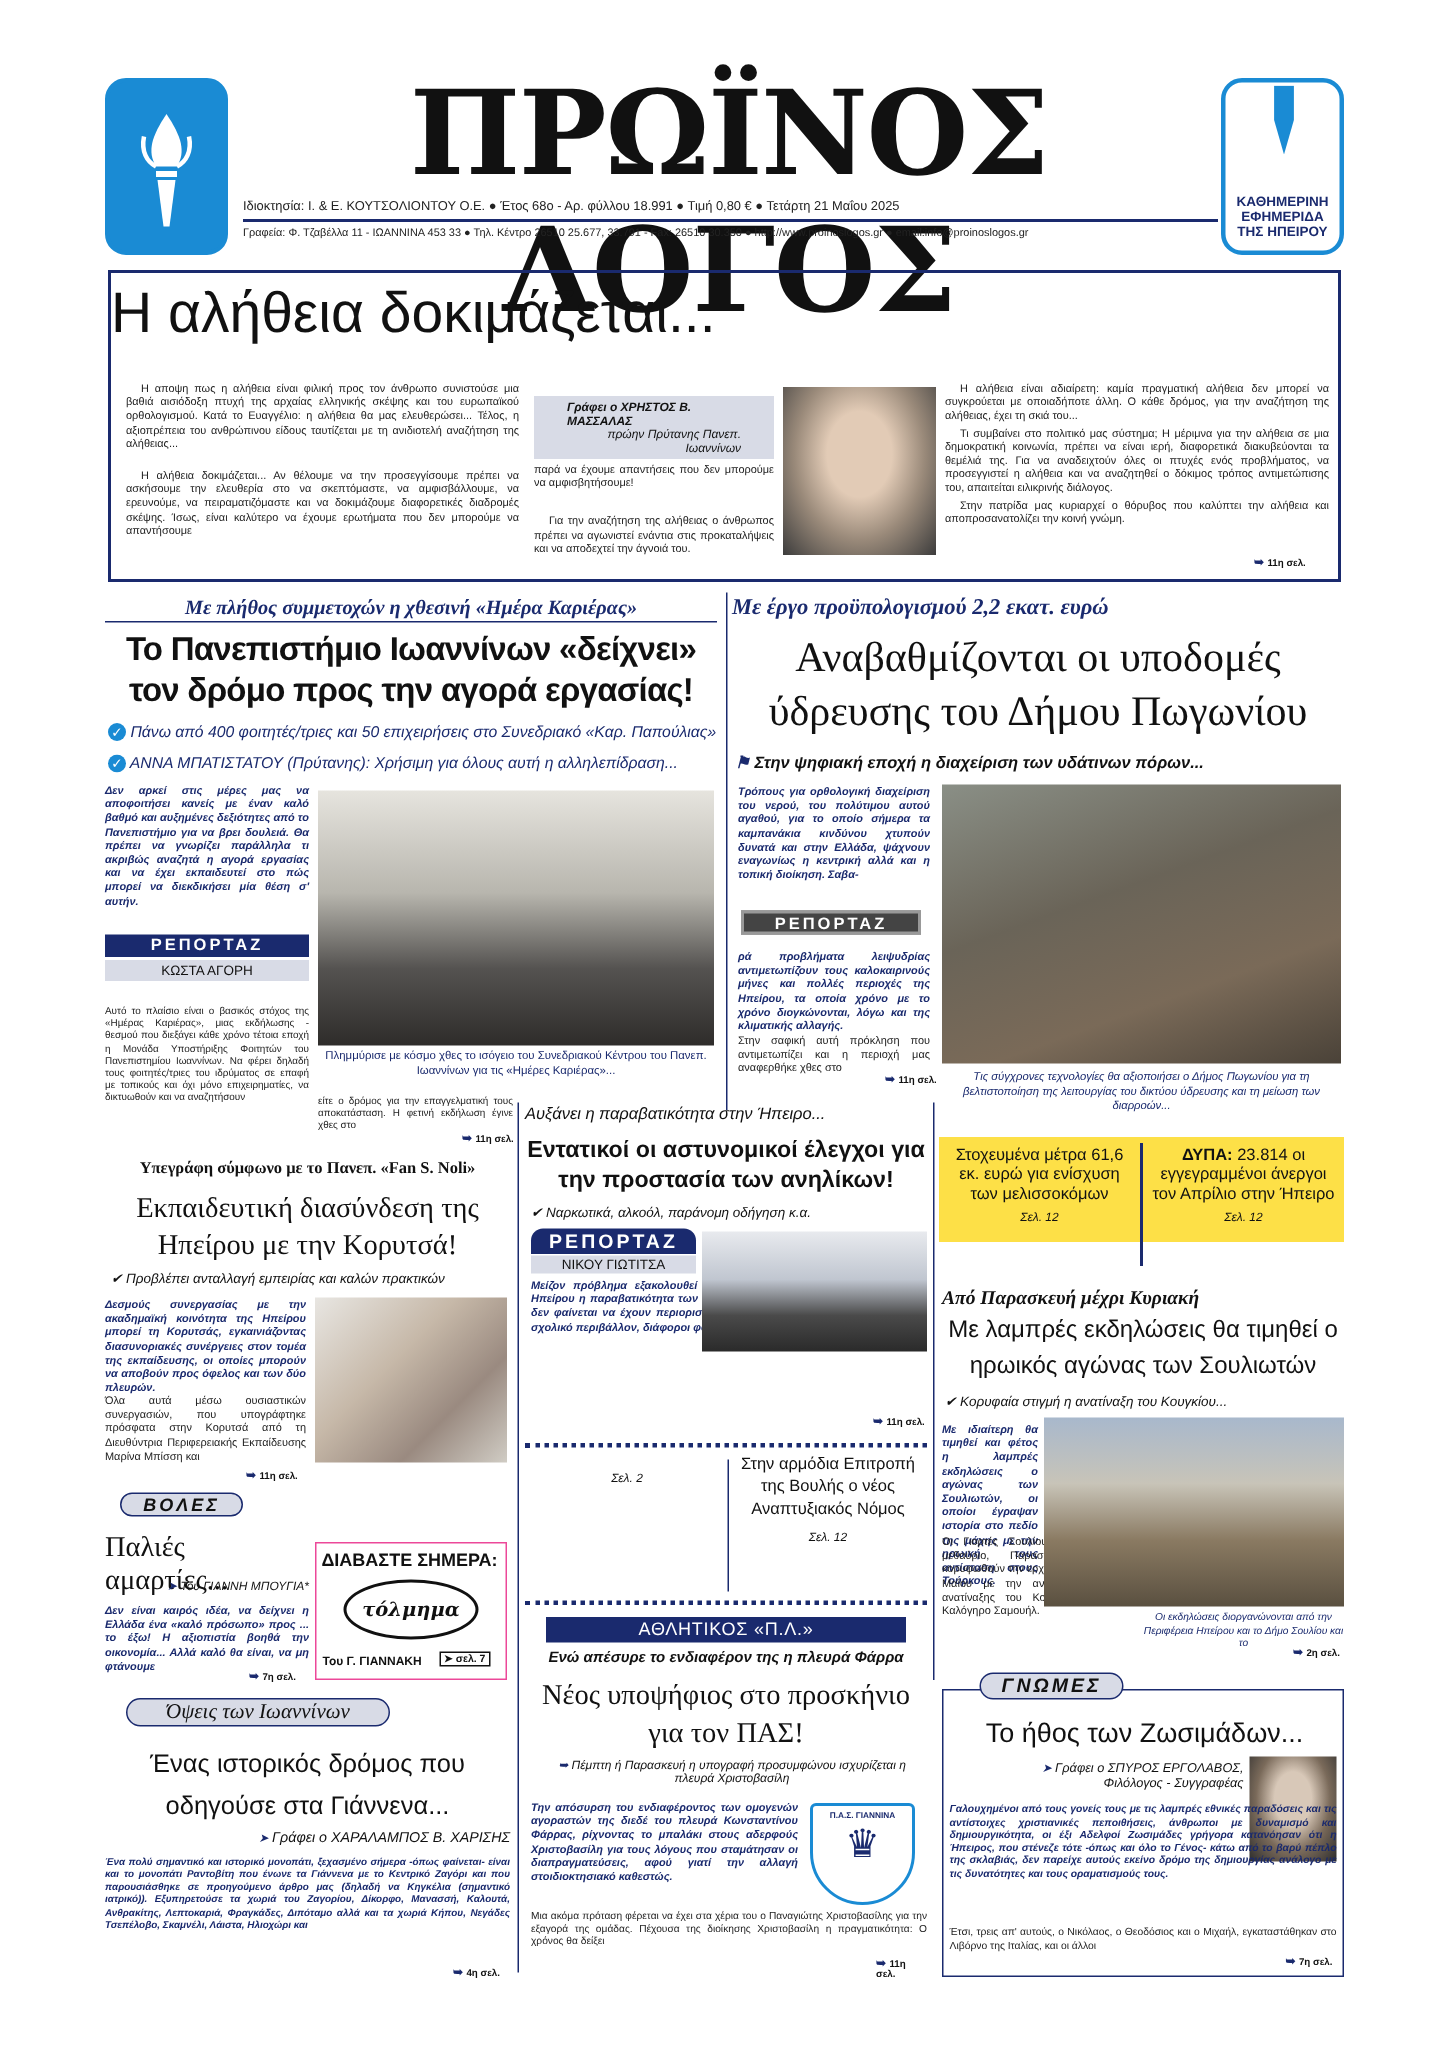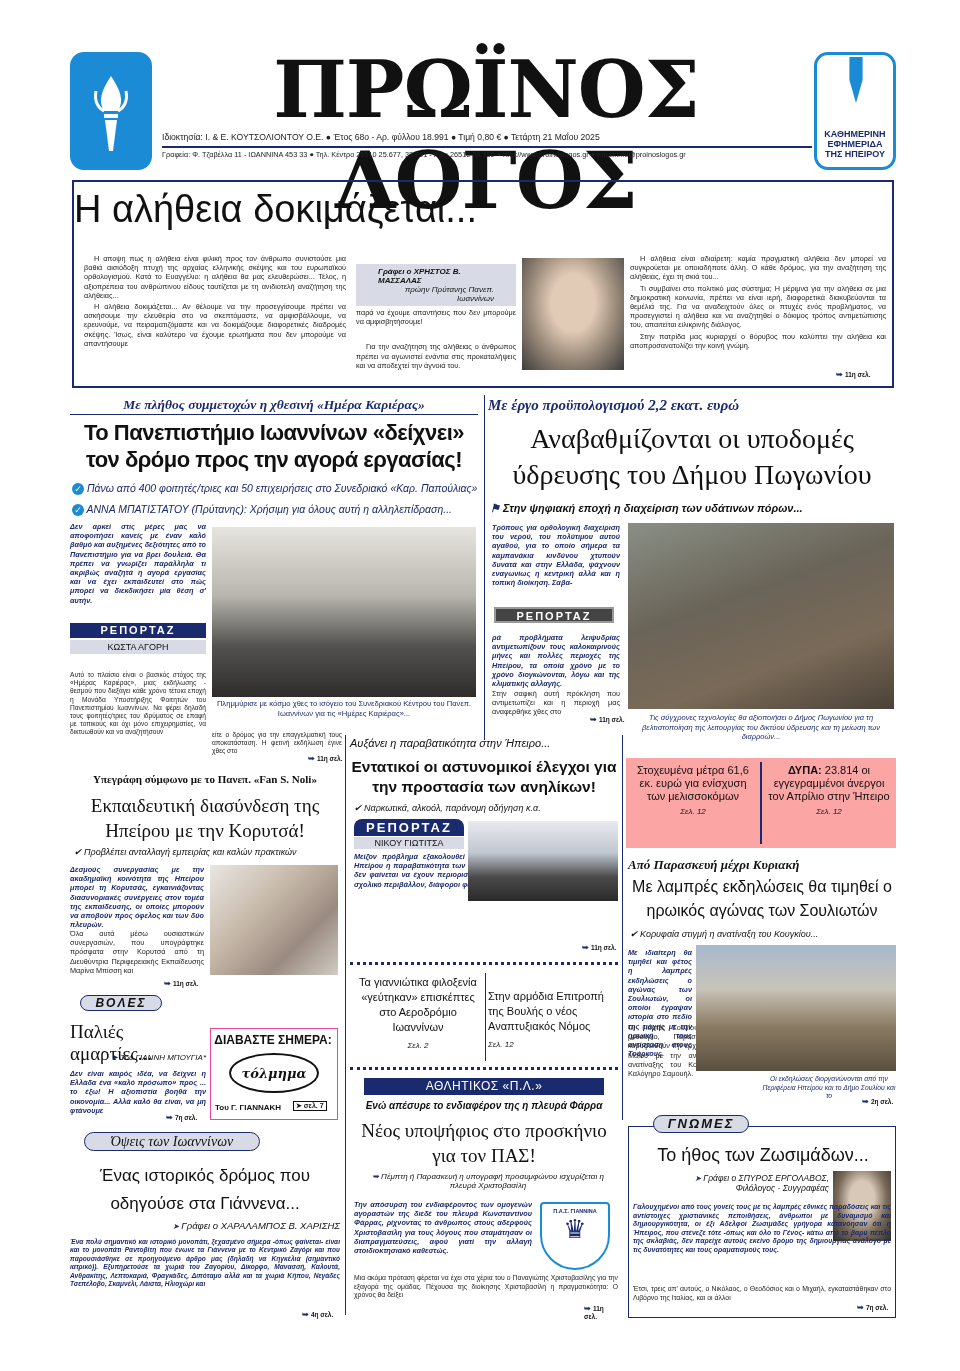--- a/index.html
+++ b/index.html
@@ -37,21 +37,21 @@
   </div>
   <div class="abs" style="left:92px;top:80px;width:650px;font-size:8.6px;color:#222;white-space:nowrap;overflow:hidden">Ιδιοκτησία: Ι. &amp; Ε. ΚΟΥΤΣΟΛΙΟΝΤΟΥ Ο.Ε. ● Έτος 68ο - Αρ. φύλλου 18.991 ● Τιμή 0,80 € ● Τετάρτη 21 Μαΐου 2025</div>
   <div class="abs" style="left:92px;top:94px;width:650px;height:2px;background:#1a2a6e"></div>
   <div class="abs" style="left:92px;top:98px;width:650px;font-size:7.3px;color:#222;white-space:nowrap;overflow:hidden">Γραφεία: Φ. Τζαβέλλα 11 - ΙΩΑΝΝΙΝΑ 453 33 ● Τηλ. Κέντρο 26510 25.677, 33.791 - Fax: 26510 30.350 ● http://www.proinoslogos.gr ● email:info@proinoslogos.gr</div>
 </div>
 
 <div class="abs box" style="left:72px;top:180px;width:822px;height:208px;border-width:2px">
   <div class="abs" style="left:0;top:6px;width:818px;text-align:left;font-size:38px;color:#111">Η αλήθεια δοκιμάζεται...</div>
   <div class="abs body-text normal" style="left:10px;top:72px;width:262px">
     <p style="text-indent:10px">Η αποψη πως η αλήθεια είναι φιλική προς τον άνθρωπο συνιστούσε μια βαθιά αισιόδοξη πτυχή της αρχαίας ελληνικής σκέψης και του ευρωπαϊκού ορθολογισμού. Κατά το Ευαγγέλιο: η αλήθεια θα μας ελευθερώσει... Τέλος, η αξιοπρέπεια του ανθρώπινου είδους ταυτίζεται με τη ανιδιοτελή αναζήτηση της αλήθειας...</p>
-    <p style="text-indent:10px;margin-top:2px">Η αλήθεια δοκιμάζεται... Αν θέλουμε να την προσεγγίσουμε πρέπει να ασκήσουμε την ελευθερία στο να σκεπτόμαστε, να αμφισβάλλουμε, να ερευνούμε, να πειραματιζόμαστε και να δοκιμάζουμε διαφορετικές διαδρομές σκέψης. Ίσως, είναι καλύτερο να έχουμε ερωτήματα που δεν μπορούμε να απαντήσουμε</p>
+    <p style="text-indent:10px;margin-top:12px">Η αλήθεια δοκιμάζεται... Αν θέλουμε να την προσεγγίσουμε πρέπει να ασκήσουμε την ελευθερία στο να σκεπτόμαστε, να αμφισβάλλουμε, να ερευνούμε, να πειραματιζόμαστε και να δοκιμάζουμε διαφορετικές διαδρομές σκέψης. Ίσως, είναι καλύτερο να έχουμε ερωτήματα που δεν μπορούμε να απαντήσουμε</p>
   </div>
   <div class="abs" style="left:282px;top:82px;width:160px;background:#d8dbe6;padding:3px 22px">
     <div style="font-size:8px;font-weight:bold;font-style:italic;color:#111">Γράφει ο ΧΡΗΣΤΟΣ Β. ΜΑΣΣΑΛΑΣ</div>
     <div style="font-size:8px;font-style:italic;color:#111;text-align:right">πρώην Πρύτανης Πανεπ. Ιωαννίνων</div>
   </div>
   <div class="abs body-text normal" style="left:282px;top:126px;width:160px">
     <p>παρά να έχουμε απαντήσεις που δεν μπορούμε να αμφισβητήσουμε!</p>
     <p style="text-indent:10px;margin-top:16px">Για την αναζήτηση της αλήθειας ο άνθρωπος πρέπει να αγωνιστεί ενάντια στις προκαταλήψεις και να αποδεχτεί την άγνοιά του.</p>
   </div>
   <div class="abs photo" style="left:448px;top:76px;width:102px;height:112px;background:radial-gradient(ellipse at 50% 40%,#e2cbb6 30%,#9a8a7a 60%,#3c3c3c)"></div>
@@ -93,21 +93,21 @@
   </div>
   <div class="abs body-text" style="left:4px;top:128px;width:128px;color:#1a2a6e">Τρόπους για ορθολογική διαχείριση του νερού, του πολύτιμου αυτού αγαθού, για το οποίο σήμερα τα καμπανάκια κινδύνου χτυπούν δυνατά και στην Ελλάδα, ψάχνουν εναγωνίως η κεντρική αλλά και η τοπική διοίκηση. Σαβα-</div>
   <div class="abs" style="left:6px;top:212px;width:120px;height:16px;font-size:11px;line-height:14px;font-weight:bold;color:#fff;background:#444;border:2px solid #999;text-align:center;letter-spacing:2px">ΡΕΠΟΡΤΑΖ</div>
   <div class="abs body-text" style="left:4px;top:238px;width:128px;color:#1a2a6e">ρά προβλήματα λειψυδρίας αντιμετωπίζουν τους καλοκαιρινούς μήνες και πολλές περιοχές της Ηπείρου, τα οποία χρόνο με το χρόνο διογκώνονται, λόγω και της κλιματικής αλλαγής.</div>
   <div class="abs body-text normal" style="left:4px;top:294px;width:128px">Στην σαφική αυτή πρόκληση που αντιμετωπίζει και η περιοχή μας αναφερθήκε χθες στο</div>
   <div class="abs" style="left:102px;top:320px;font-size:6.5px;font-weight:bold"><span class="arrow">➥ </span><span>11η σελ.</span></div>
   <div class="abs photo" style="left:140px;top:128px;width:266px;height:186px;background:linear-gradient(160deg,#8a8f86 0%,#6a6458 40%,#7a6a58 70%,#4a4238 100%)"></div>
   <div class="abs" style="left:140px;top:318px;width:266px;font-size:7.5px;font-style:italic;text-align:center;color:#1a2a6e;line-height:9.5px">Τις σύγχρονες τεχνολογίες θα αξιοποιήσει ο Δήμος Πωγωνίου για τη βελτιστοποίηση της λειτουργίας του δικτύου ύδρευσης και τη μείωση των διαρροών...</div>
 </div>
 
-<div class="abs" style="left:626px;top:758px;width:270px;height:90px;background:#fca5a5">
+<div class="abs" style="left:626px;top:758px;width:270px;height:70px;background:#fde047">
   <div class="abs" style="left:4px;top:6px;width:126px;text-align:center;font-size:11px;line-height:13px;color:#111">
     <div>Στοχευμένα μέτρα 61,6 εκ. ευρώ για ενίσχυση των μελισσοκόμων</div>
     <div style="font-size:8px;font-style:italic;margin-top:2px">Σελ. 12</div>
   </div>
   <div class="abs" style="left:134px;top:4px;width:2px;height:82px;background:#1a2a6e"></div>
   <div class="abs" style="left:140px;top:6px;width:126px;text-align:center;font-size:11px;line-height:13px;color:#111">
     <div><b>ΔΥΠΑ:</b> <span>23.814 οι εγγεγραμμένοι άνεργοι τον Απρίλιο στην Ήπειρο</span></div>
     <div style="font-size:8px;font-style:italic;margin-top:2px">Σελ. 12</div>
   </div>
 </div>
@@ -139,25 +139,24 @@
   <div class="abs" style="left:2px;top:74px;width:266px;font-size:9px;font-style:italic;color:#111"><span>✔ </span><span>Κορυφαία στιγμή η ανατίναξη του Κουγκίου...</span></div>
   <div class="abs body-text" style="left:0;top:93px;width:64px;color:#1a2a6e">Με ιδιαίτερη θα τιμηθεί και φέτος η λαμπρές εκδηλώσεις ο αγώνας των Σουλιωτών, οι οποίοι έγραψαν ιστορία στο πεδίο της μάχης με την ηρωική τους αντίσταση στους Τούρκους.</div>
   <div class="abs body-text normal" style="left:0;top:168px;width:128px">Οι Γιορτές Σουλίου θα ξεκινήσουν μεθαύριο, Παρασκευή και θα κορυφωθούν την ερχόμενη Κυριακή, 25 Μαΐου με την αναπαράσταση της ανατίναξης του Κουγκίου από τον Καλόγηρο Σαμουήλ.</div>
   <div class="abs photo" style="left:68px;top:90px;width:200px;height:126px;background:linear-gradient(180deg,#a8b8cc 0%,#c8c4b8 35%,#8a7a62 65%,#5a5040 100%)"></div>
   <div class="abs" style="left:134px;top:220px;width:134px;font-size:6.8px;text-align:center;color:#1a2a6e;line-height:8.5px;font-style:italic">Οι εκδηλώσεις διοργανώνονται από την Περιφέρεια Ηπείρου και το Δήμο Σουλίου και το</div>
   <div class="abs" style="left:234px;top:242px;font-size:6.5px;font-weight:bold"><span class="arrow">➥ </span><span>2η σελ.</span></div>
 </div>
 
 <div class="abs" style="left:350px;top:962px;width:268px;height:108px;border-top:3px dotted #1a2a6e;border-bottom:3px dotted #1a2a6e">
   <div class="abs" style="left:4px;top:10px;width:128px;text-align:center;font-size:11px;line-height:15px;color:#111">
-    <div>Τα γιαννιώτικα φιλοξενία «γεύτηκαν» επισκέπτες στο Αεροδρόμιο Ιωαννίνων</div>
     <div style="font-size:8px;font-style:italic;margin-top:3px">Σελ. 2</div>
   </div>
   <div class="abs" style="left:135px;top:8px;width:1px;height:88px;background:#1a2a6e"></div>
-  <div class="abs" style="left:138px;top:24px;width:128px;font-size:11px;line-height:15px;color:#111">
+  <div class="abs" style="left:138px;top:4px;width:128px;text-align:center;font-size:11px;line-height:15px;color:#111">
     <div>Στην αρμόδια Επιτροπή της Βουλής ο νέος Αναπτυξιακός Νόμος</div>
     <div style="font-size:8px;font-style:italic;margin-top:3px">Σελ. 12</div>
   </div>
 </div>
 
 <div class="abs" style="left:70px;top:995px;width:136px;height:130px">
   <div class="abs" style="left:10px;top:0;width:82px;height:16px;border:1px solid #1a2a6e;border-radius:8px;background:#d8dbe6;text-align:center;font-size:12px;font-style:italic;font-weight:bold;letter-spacing:2px;line-height:14px">ΒΟΛΕΣ</div>
   <div class="abs serif" style="left:0;top:26px;width:136px;font-size:19px">Παλιές αμαρτίες...</div>
   <div class="abs" style="left:0;top:58px;width:136px;text-align:right;font-size:8px;font-style:italic;color:#111"><span class="arrow">➤ </span><span>Του ΓΙΑΝΝΗ ΜΠΟΥΓΙΑ*</span></div>
   <div class="abs body-text" style="left:0;top:74px;width:136px;color:#1a2a6e">Δεν είναι καιρός ιδέα, να δείχνει η Ελλάδα ένα «καλό πρόσωπο» προς ... το έξω! Η αξιοπιστία βοηθά την οικονομία... Αλλά καλό θα είναι, να μη φτάνουμε</div>
@@ -171,21 +170,21 @@
   </div>
   <div class="abs" style="left:4px;top:74px;font-size:8px;font-weight:bold">Του Γ. ΓΙΑΝΝΑΚΗ</div>
   <div class="abs" style="left:82px;top:72px;font-size:7px;font-weight:bold;border:1px solid #111;padding:0 2px"><span>➤ </span><span>σελ. 7</span></div>
 </div>
 
 <div class="abs" style="left:350px;top:1078px;width:268px;height:240px">
   <div class="abs label-bar" style="left:14px;top:0;width:240px;height:17px;font-size:12px;line-height:17px;letter-spacing:0.5px;font-weight:normal">ΑΘΛΗΤΙΚΟΣ «Π.Λ.»</div>
   <div class="abs" style="left:0;top:22px;width:268px;text-align:center;font-size:10px;font-weight:bold;font-style:italic;color:#111">Ενώ απέσυρε το ενδιαφέρον της η πλευρά Φάρρα</div>
   <div class="abs serif" style="left:0;top:40px;width:268px;font-size:19px;line-height:25px;text-align:center">Νέος υποψήφιος στο προσκήνιο για τον ΠΑΣ!</div>
   <div class="abs" style="left:14px;top:94px;width:248px;font-size:8px;font-style:italic;color:#111;text-align:center"><span class="arrow">➥ </span><span>Πέμπτη ή Παρασκευή η υπογραφή προσυμφώνου ισχυρίζεται η πλευρά Χριστοβασίλη</span></div>
-  <div class="abs body-text" style="left:4px;top:122px;width:178px;color:#1a2a6e">Την απόσυρση του ενδιαφέροντος των ομογενών αγοραστών της διεδέ του πλευρά Κωνσταντίνου Φάρρας, ρίχνοντας το άνθρωπος στους αδερφούς Χριστοβασίλη για τους λόγους που σταμάτησαν οι διαπραγματεύσεις, αφού γιατί την αλλαγή στοιδιοκτησιακό καθεστώς.</div>
+  <div class="abs body-text" style="left:4px;top:122px;width:178px;color:#1a2a6e">Την απόσυρση του ενδιαφέροντος των ομογενών αγοραστών της διεδέ του πλευρά Κωνσταντίνου Φάρρας, ρίχνοντας το μπαλάκι στους αδερφούς Χριστοβασίλη για τους λόγους που σταμάτησαν οι διαπραγματεύσεις, αφού γιατί την αλλαγή στοιδιοκτησιακό καθεστώς.</div>
   <div class="abs body-text normal" style="left:4px;top:196px;width:264px;font-size:6.8px;line-height:8.5px">Μια ακόμα πρόταση φέρεται να έχει στα χέρια του ο Παναγιώτης Χριστοβασίλης για την εξαγορά της ομάδας. Πέχουσα της διοίκησης Χριστοβασίλη η πραγματικότητα: Ο χρόνος θα δείξει</div>
   <div class="abs" style="left:190px;top:124px;width:70px;height:68px;border:2px solid #1a8bd4;border-radius:4px 4px 35px 35px;display:flex;flex-direction:column;align-items:center;padding-top:4px">
     <span style="font-size:5.5px;color:#1a2a6e;font-weight:bold">Π.Α.Σ. ΓΙΑΝΝΙΝΑ</span>
     <span style="font-size:26px;color:#1a2a6e">♛</span>
   </div>
   <div class="abs" style="left:234px;top:226px;font-size:6.5px;font-weight:bold"><span class="arrow">➥ </span><span>11η σελ.</span></div>
 </div>
 
 <div class="abs" style="left:70px;top:1132px;width:270px;height:185px">
   <div class="abs serif" style="left:14px;top:0;width:176px;height:19px;border:1px solid #1a2a6e;border-radius:10px;background:#d8dbe6;text-align:center;font-size:14px;font-style:italic;line-height:17px">Όψεις των Ιωαννίνων</div>

